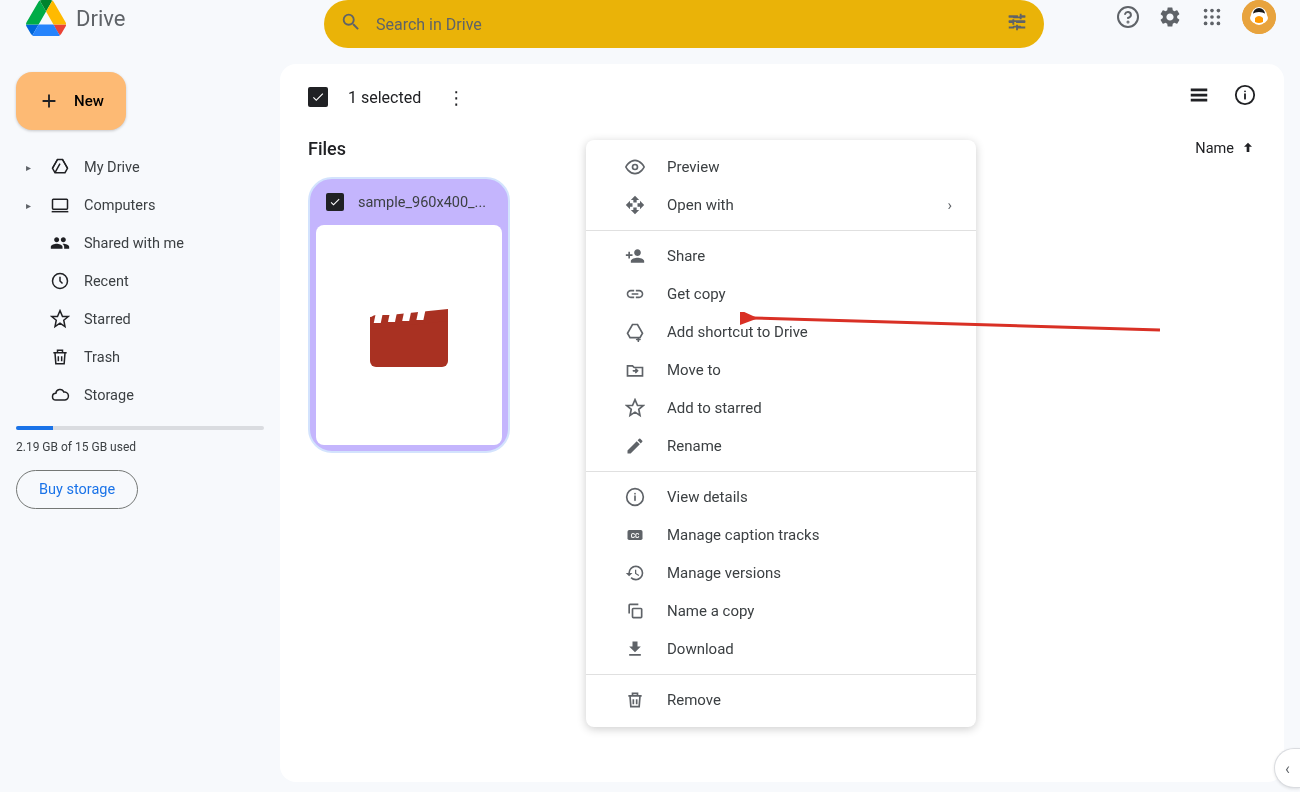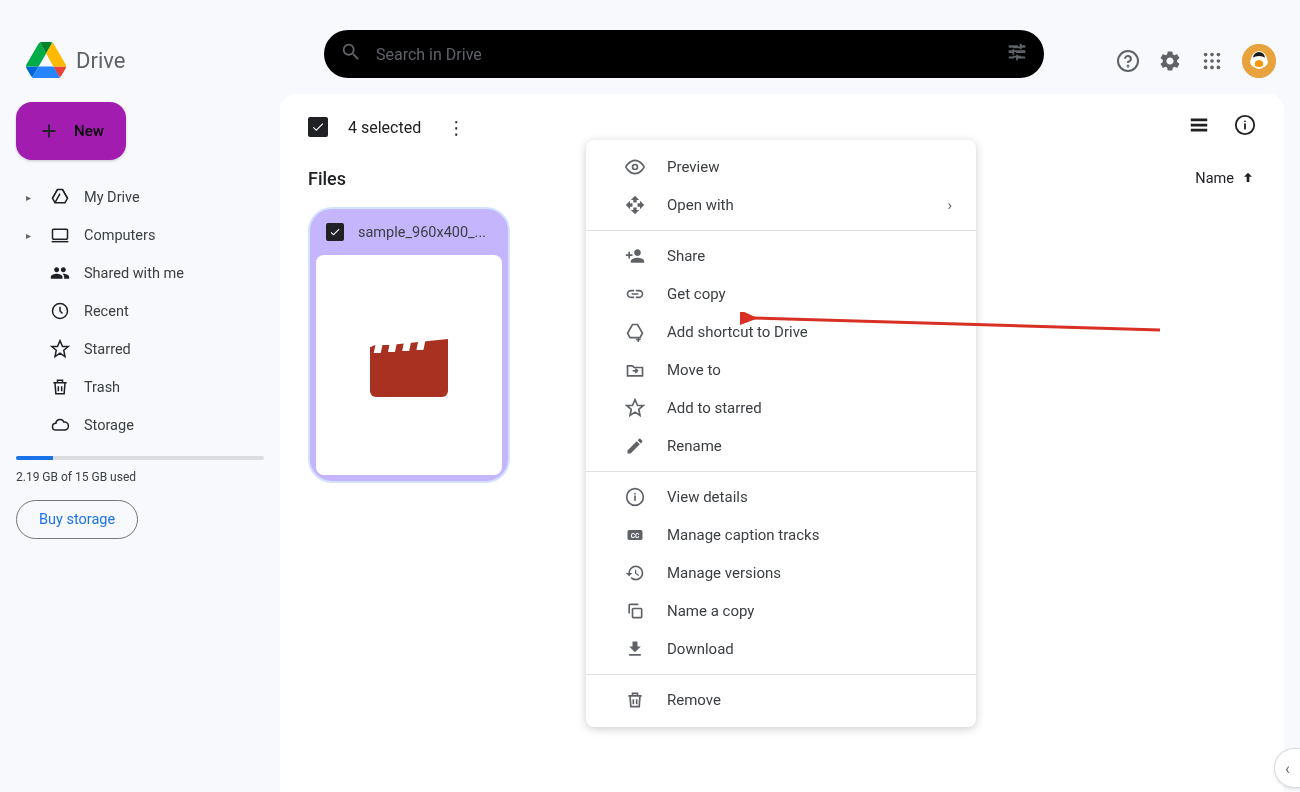--- a/index.html
+++ b/index.html
@@ -1,29 +1,29 @@
 <!DOCTYPE html>
 <html><head>
 <meta charset="utf-8">
 <style>
 * { margin: 0; padding: 0; box-sizing: border-box; font-family: 'Google Sans', Roboto, Arial, sans-serif; }
 body { background: #f7f9fc; width: 1300px; height: 792px; overflow: hidden; position: relative; }
-.header { display: flex; align-items: flex-end; padding: 10px 16px 16px 16px; gap: 8px; margin-top: 20px; }
+.header { display: flex; align-items: flex-start; padding: 0 16px 16px 16px; gap: 8px; }
 .logo-area { display: flex; align-items: center; gap: 10px; width: 280px; padding-left: 10px; }
 .logo-triangle { width: 40px; height: 36px; position: relative; }
 .app-title { font-size: 22px; color: #5f6368; }
-.search-bar { flex: 1; max-width: 720px; height: 48px; background: #000000; border-radius: 24px; display: flex; align-items: center; padding: 0 16px; margin-left: 20px; }
+.search-bar { flex: 1; max-width: 720px; height: 48px; background: #eab308; border-radius: 24px; display: flex; align-items: center; padding: 0 16px; margin-left: 20px; }
 .search-bar input { flex: 1; border: none; background: transparent; font-size: 16px; color: #5f6368; outline: none; margin-left: 14px; }
 .search-bar input::placeholder { color: #5f6368; }
 .header-icons { display: flex; align-items: center; gap: 18px; margin-left: auto; padding-right: 8px; }
 .header-icon { width: 24px; height: 24px; display: flex; align-items: center; justify-content: center; color: #5f6368; cursor: pointer; }
 .avatar { width: 34px; height: 34px; border-radius: 50%; background: #e8a33d; display: flex; align-items: center; justify-content: center; overflow: hidden; }
 .layout { display: flex; height: calc(100% - 74px); }
 .sidebar { width: 280px; padding: 8px 16px; }
-.new-btn { display: flex; align-items: center; gap: 14px; background: #a21caf; border: none; border-radius: 16px; padding: 18px 22px; font-size: 15px; font-weight: 500; box-shadow: 0 1px 3px rgba(0,0,0,0.2); cursor: pointer; margin-bottom: 18px; }
+.new-btn { display: flex; align-items: center; gap: 14px; background: #fdba74; border: none; border-radius: 16px; padding: 18px 22px; font-size: 15px; font-weight: 500; box-shadow: 0 1px 3px rgba(0,0,0,0.2); cursor: pointer; margin-bottom: 18px; }
 .nav-item { display: flex; align-items: center; gap: 14px; padding: 9px 10px; font-size: 14.5px; color: #3c4043; cursor: pointer; border-radius: 20px; }
 .nav-item .caret { width: 10px; color: #5f6368; font-size: 10px; }
 .nav-item svg, .nav-item .nav-icon { width: 20px; height: 20px; flex-shrink: 0; }
 .storage-bar { height: 4px; background: #dadce0; border-radius: 2px; margin: 12px 0 8px 0; overflow: hidden; }
 .storage-fill { height: 100%; width: 15%; background: #1a73e8; }
 .storage-text { font-size: 12px; color: #3c4043; margin: 10px 0 16px 0; }
 .buy-btn { border: 1px solid #747775; background: transparent; color: #1a73e8; padding: 10px 22px; border-radius: 24px; font-size: 14.5px; cursor: pointer; }
 .main { flex: 1; background: #fff; border-radius: 16px; margin-right: 16px; padding: 20px 28px; position: relative; }
 .toolbar { display: flex; align-items: center; gap: 20px; margin-bottom: 28px; }
 .checkbox { width: 20px; height: 20px; background: #202124; border-radius: 2px; display: flex; align-items: center; justify-content: center; }
@@ -186,21 +186,21 @@
     <button class="buy-btn">Buy storage</button>
   </div>
 
   <div class="main">
     <div class="toolbar">
       <div class="checkbox">
           <svg width="14" height="14" viewBox="0 0 24 24" fill="#fff">
             <path d="M9 16.17L4.83 12l-1.42 1.41L9 19 21 7l-1.41-1.41z"></path>
           </svg>
         </div>
-      <span class="selected-text">4 selected</span>
+      <span class="selected-text">1 selected</span>
       <span class="more-btn">⋮</span>
       <div class="toolbar-right">
         <span><svg width="22" height="22" viewBox="0 0 24 24" fill="#202124">
               <path d="M3 5h18v3H3zm0 5.5h18v3H3zM3 16h18v3H3z"></path>
             </svg></span>
         <span><svg width="22" height="22" viewBox="0 0 24 24" fill="none" stroke="#202124" stroke-width="2">
               <circle cx="12" cy="12" r="10"></circle>
               <path d="M12 16v-5M12 8h.01" stroke-linecap="round"></path>
             </svg></span>
       </div>

